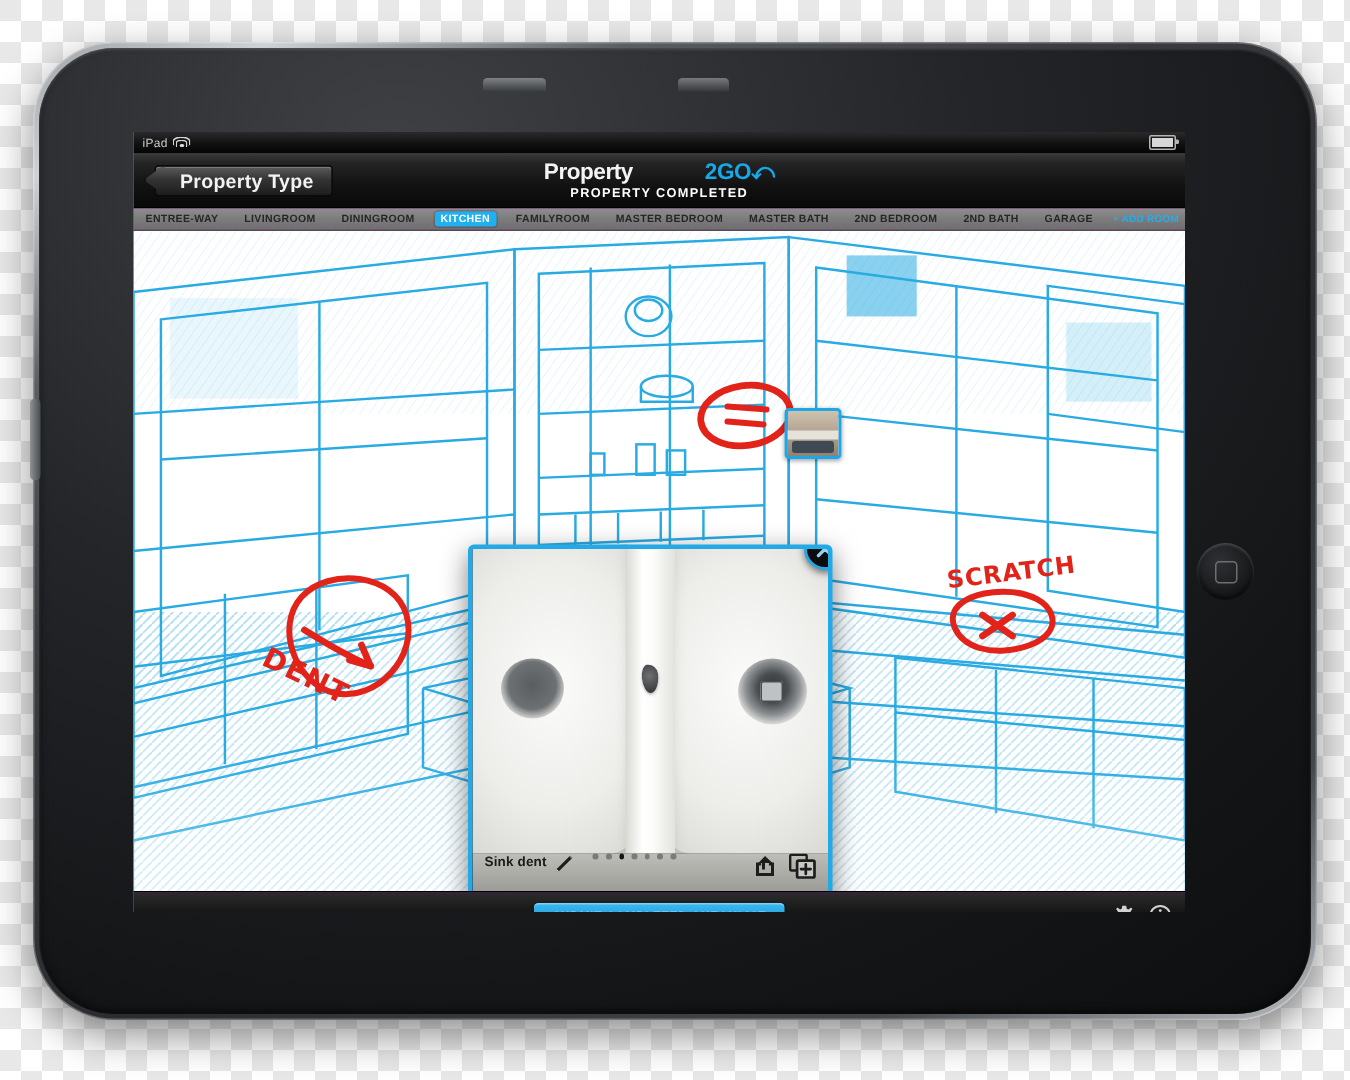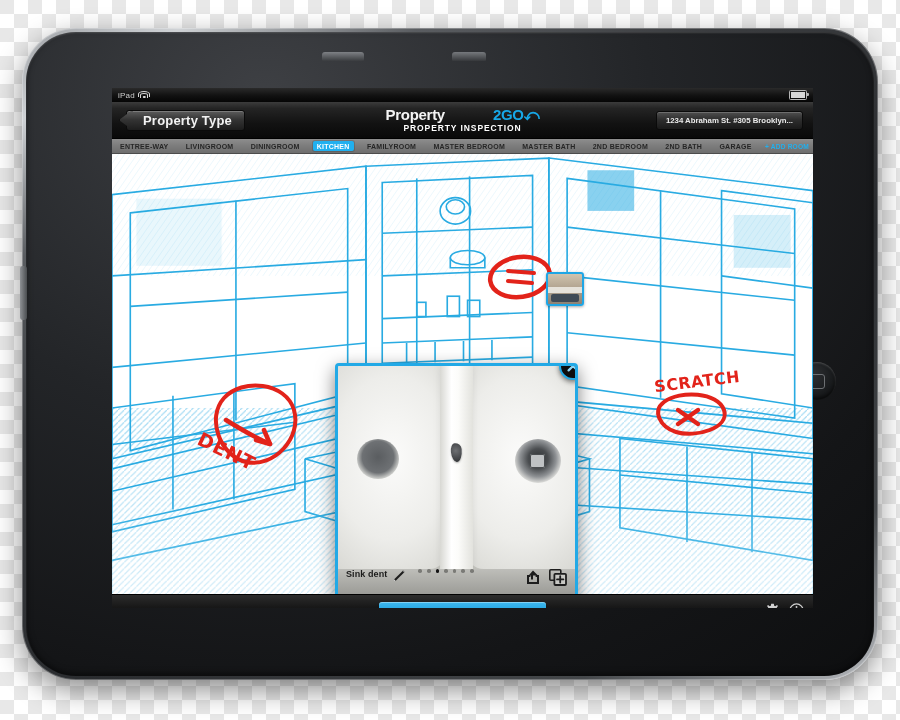--- a/index.html
+++ b/index.html
@@ -47,21 +47,21 @@
   .home-btn{
     position:absolute;right:42px;top:334px;width:38px;height:38px;border-radius:50%;
     background:radial-gradient(circle at 38% 32%, #2e3033 0%, #1b1d1f 55%, #0e0f10 100%);
     box-shadow:inset 0 1px 2px rgba(255,255,255,.22), inset 0 -2px 4px rgba(0,0,0,.7);
     display:flex;align-items:center;justify-content:center;
   }
   .home-sq{width:13px;height:13px;border-radius:3px;border:1.6px solid #6d7073;}
 
   
   .screen{
-    position:absolute;left:112px;top:88px;width:701px;height:520px;
+    position:absolute;left:89px;top:88px;width:701px;height:520px;
     background:#d946ef;overflow:hidden;
   }
 
   .statusbar{
     position:relative;height:14px;
     background:linear-gradient(180deg,#2a2a2a 0%,#111 55%,#050505 100%);
     display:flex;align-items:center;color:#cfcfcf;font-size:8px;
   }
   .sb-left{position:absolute;left:6px;display:flex;align-items:center;gap:4px;}
   .sb-ipad{font-size:8px;color:#cdcdcd;letter-spacing:.2px;}
@@ -258,24 +258,21 @@
           </span>
       </div>
     </div>
 
     <div class="appbar">
       <div class="ptype">
         <span>Property Type</span>
       </div>
       <div class="logo">
         <div class="logo-top"><span>Property</span><span class="accent">2GO</span><span class="gmark">⤺</span></div>
-        <div class="logo-sub">PROPERTY INSPECTION</div>
-      </div>
-      <div class="addr">
-        <span>1234 Abraham St. #305 Brooklyn...</span>
+        <div class="logo-sub">PROPERTY COMPLETED</div>
       </div>
     </div>
 
     <div class="roombar">
       <div class="room">ENTREE-WAY</div>
       <div class="room">LIVINGROOM</div>
       <div class="room">DININGROOM</div>
       <div class="room active">KITCHEN</div>
       <div class="room">FAMILYROOM</div>
       <div class="room">MASTER BEDROOM</div>

